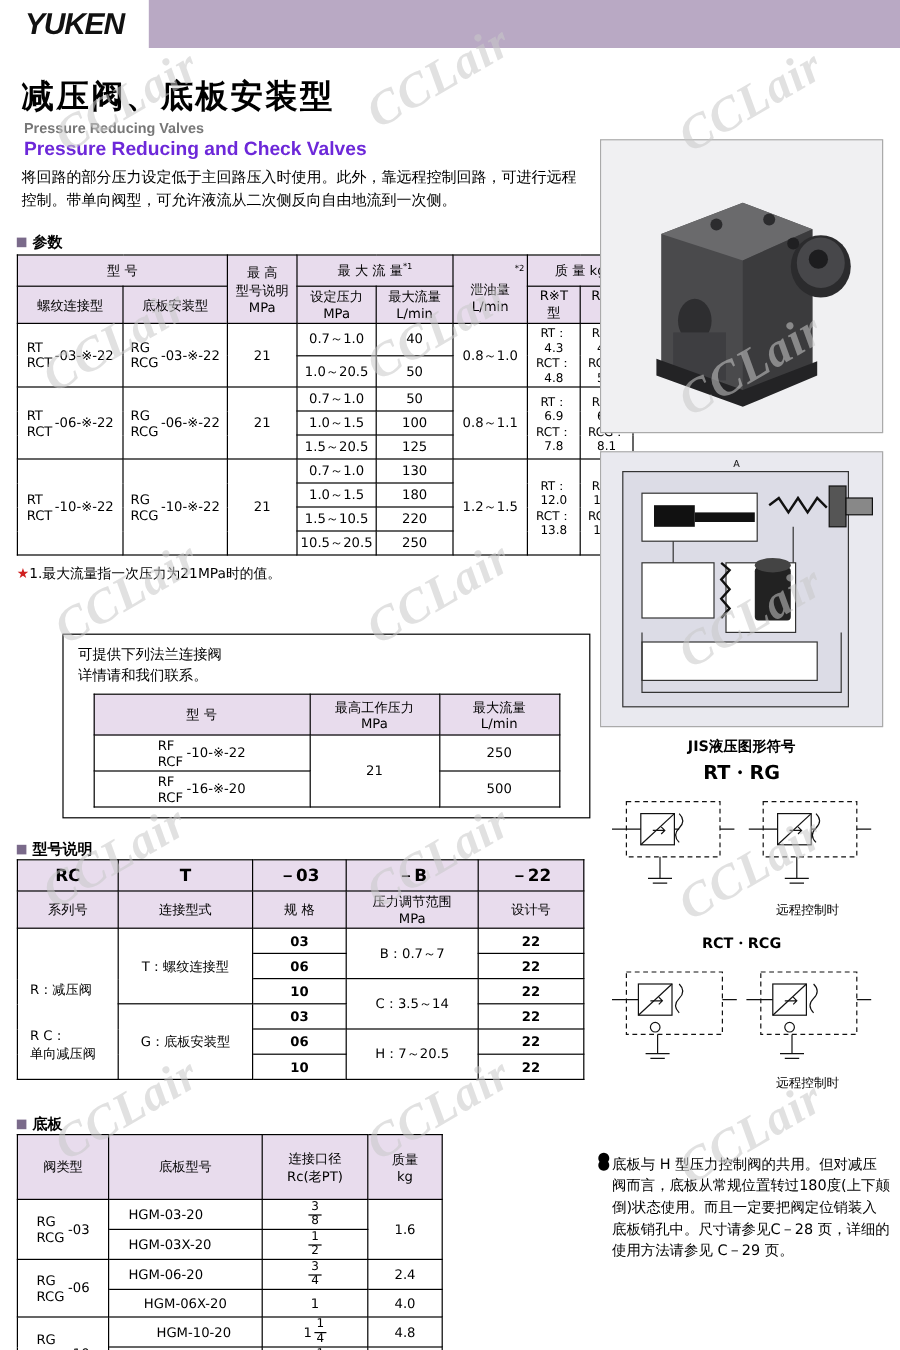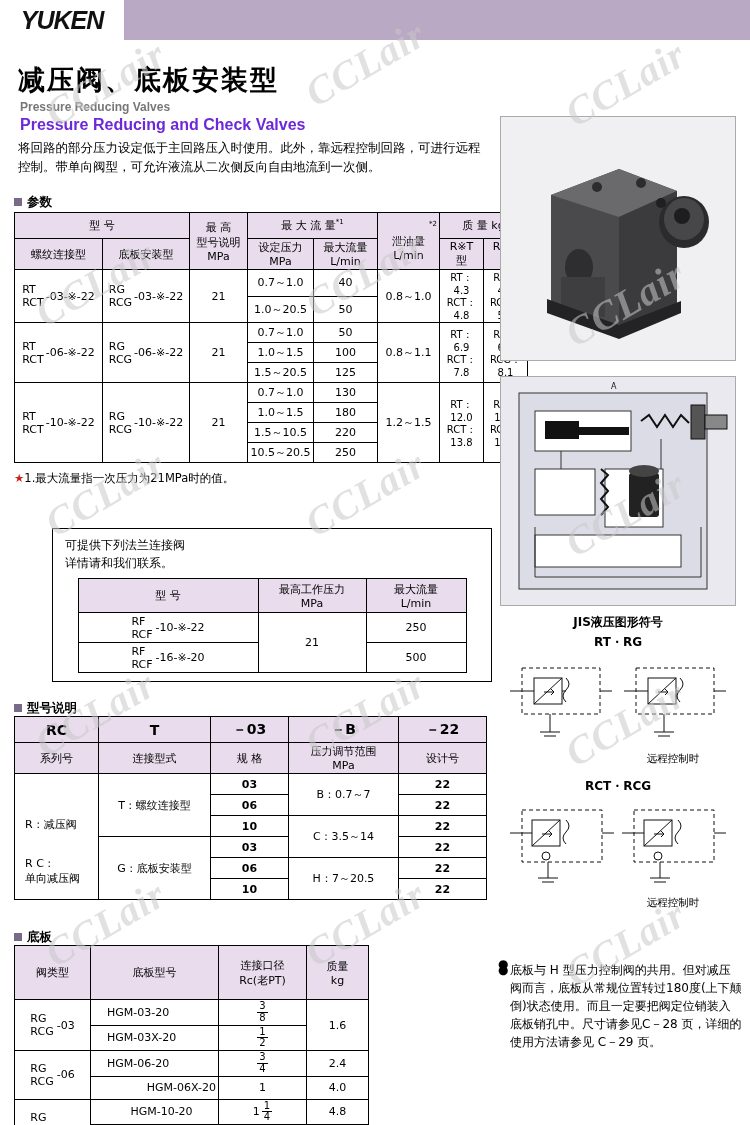--- a/index.html
+++ b/index.html
@@ -74,21 +74,21 @@
   #base-table td { height:23px; }
   .frac { display:inline-block; text-align:center; line-height:1.05; font-size:10px; }
   .frac .n { display:block; border-bottom:1px solid #000; padding:0 2px;}
   .frac .d { display:block; padding:0 2px;}
   .mixed { display:inline-flex; align-items:center; gap:2px; }
 
   
   #photo-box { position:absolute; left:500px; top:116px; width:236px; height:245px; border:1px solid #aaa; background:#efeff1; overflow:hidden; }
   #diagram-box { position:absolute; left:500px; top:376px; width:236px; height:230px; border:1px solid #aaa; background:#e9e9ef; overflow:hidden;}
   #jis-title { position:absolute; left:500px; top:614px; width:236px; text-align:center; font-size:12px; font-weight:bold; }
-  #sym1-title { position:absolute; left:500px; top:634px; width:236px; text-align:center; font-size:12px; font-weight:bold;}
+  #sym1-title { position:absolute; left:500px; top:634px; width:236px; text-align:center; font-size:16px; font-weight:bold;}
   #sym1-box { position:absolute; left:500px; top:652px; width:236px; height:105px; }
   #sym1-cap { position:absolute; left:610px; top:752px; width:126px; text-align:center; font-size:10.5px;}
   #sym2-title { position:absolute; left:500px; top:778px; width:236px; text-align:center; font-size:12px; font-weight:bold;}
   #sym2-box { position:absolute; left:500px; top:796px; width:236px; height:105px; }
   #sym2-cap { position:absolute; left:610px; top:896px; width:126px; text-align:center; font-size:10.5px;}
   #right-notes { position:absolute; left:498px; top:955px; width:244px; font-size:12px; line-height:18px; }
   #right-notes p { margin:0 0 6px 0; text-indent:0; padding-left:12px; position:relative;}
   #right-notes p .bullet { position:absolute; left:0; top:0; }
 </style>
 </head>
@@ -467,21 +467,21 @@
         <div style="margin-left:3px;">-06</div>
       </div>
     </td>
     <td style="text-align:left;padding-left:16px;">HGM-06-20</td>
     <td>
       <span class="frac"><span class="n">3</span><span class="d">4</span></span>
     </td>
     <td>2.4</td>
   </tr>
   <tr>
-    <td style="text-align:right;">HGM-06X-20</td>
+    <td style="text-align:center;">HGM-06X-20</td>
     <td>1</td>
     <td>4.0</td>
   </tr>
 
   <tr>
     <td rowspan="2">
       <div style="display:flex;align-items:center;justify-content:center;">
         <div style="text-align:left;">
           <div>RG</div>
           <div>RCG</div>

